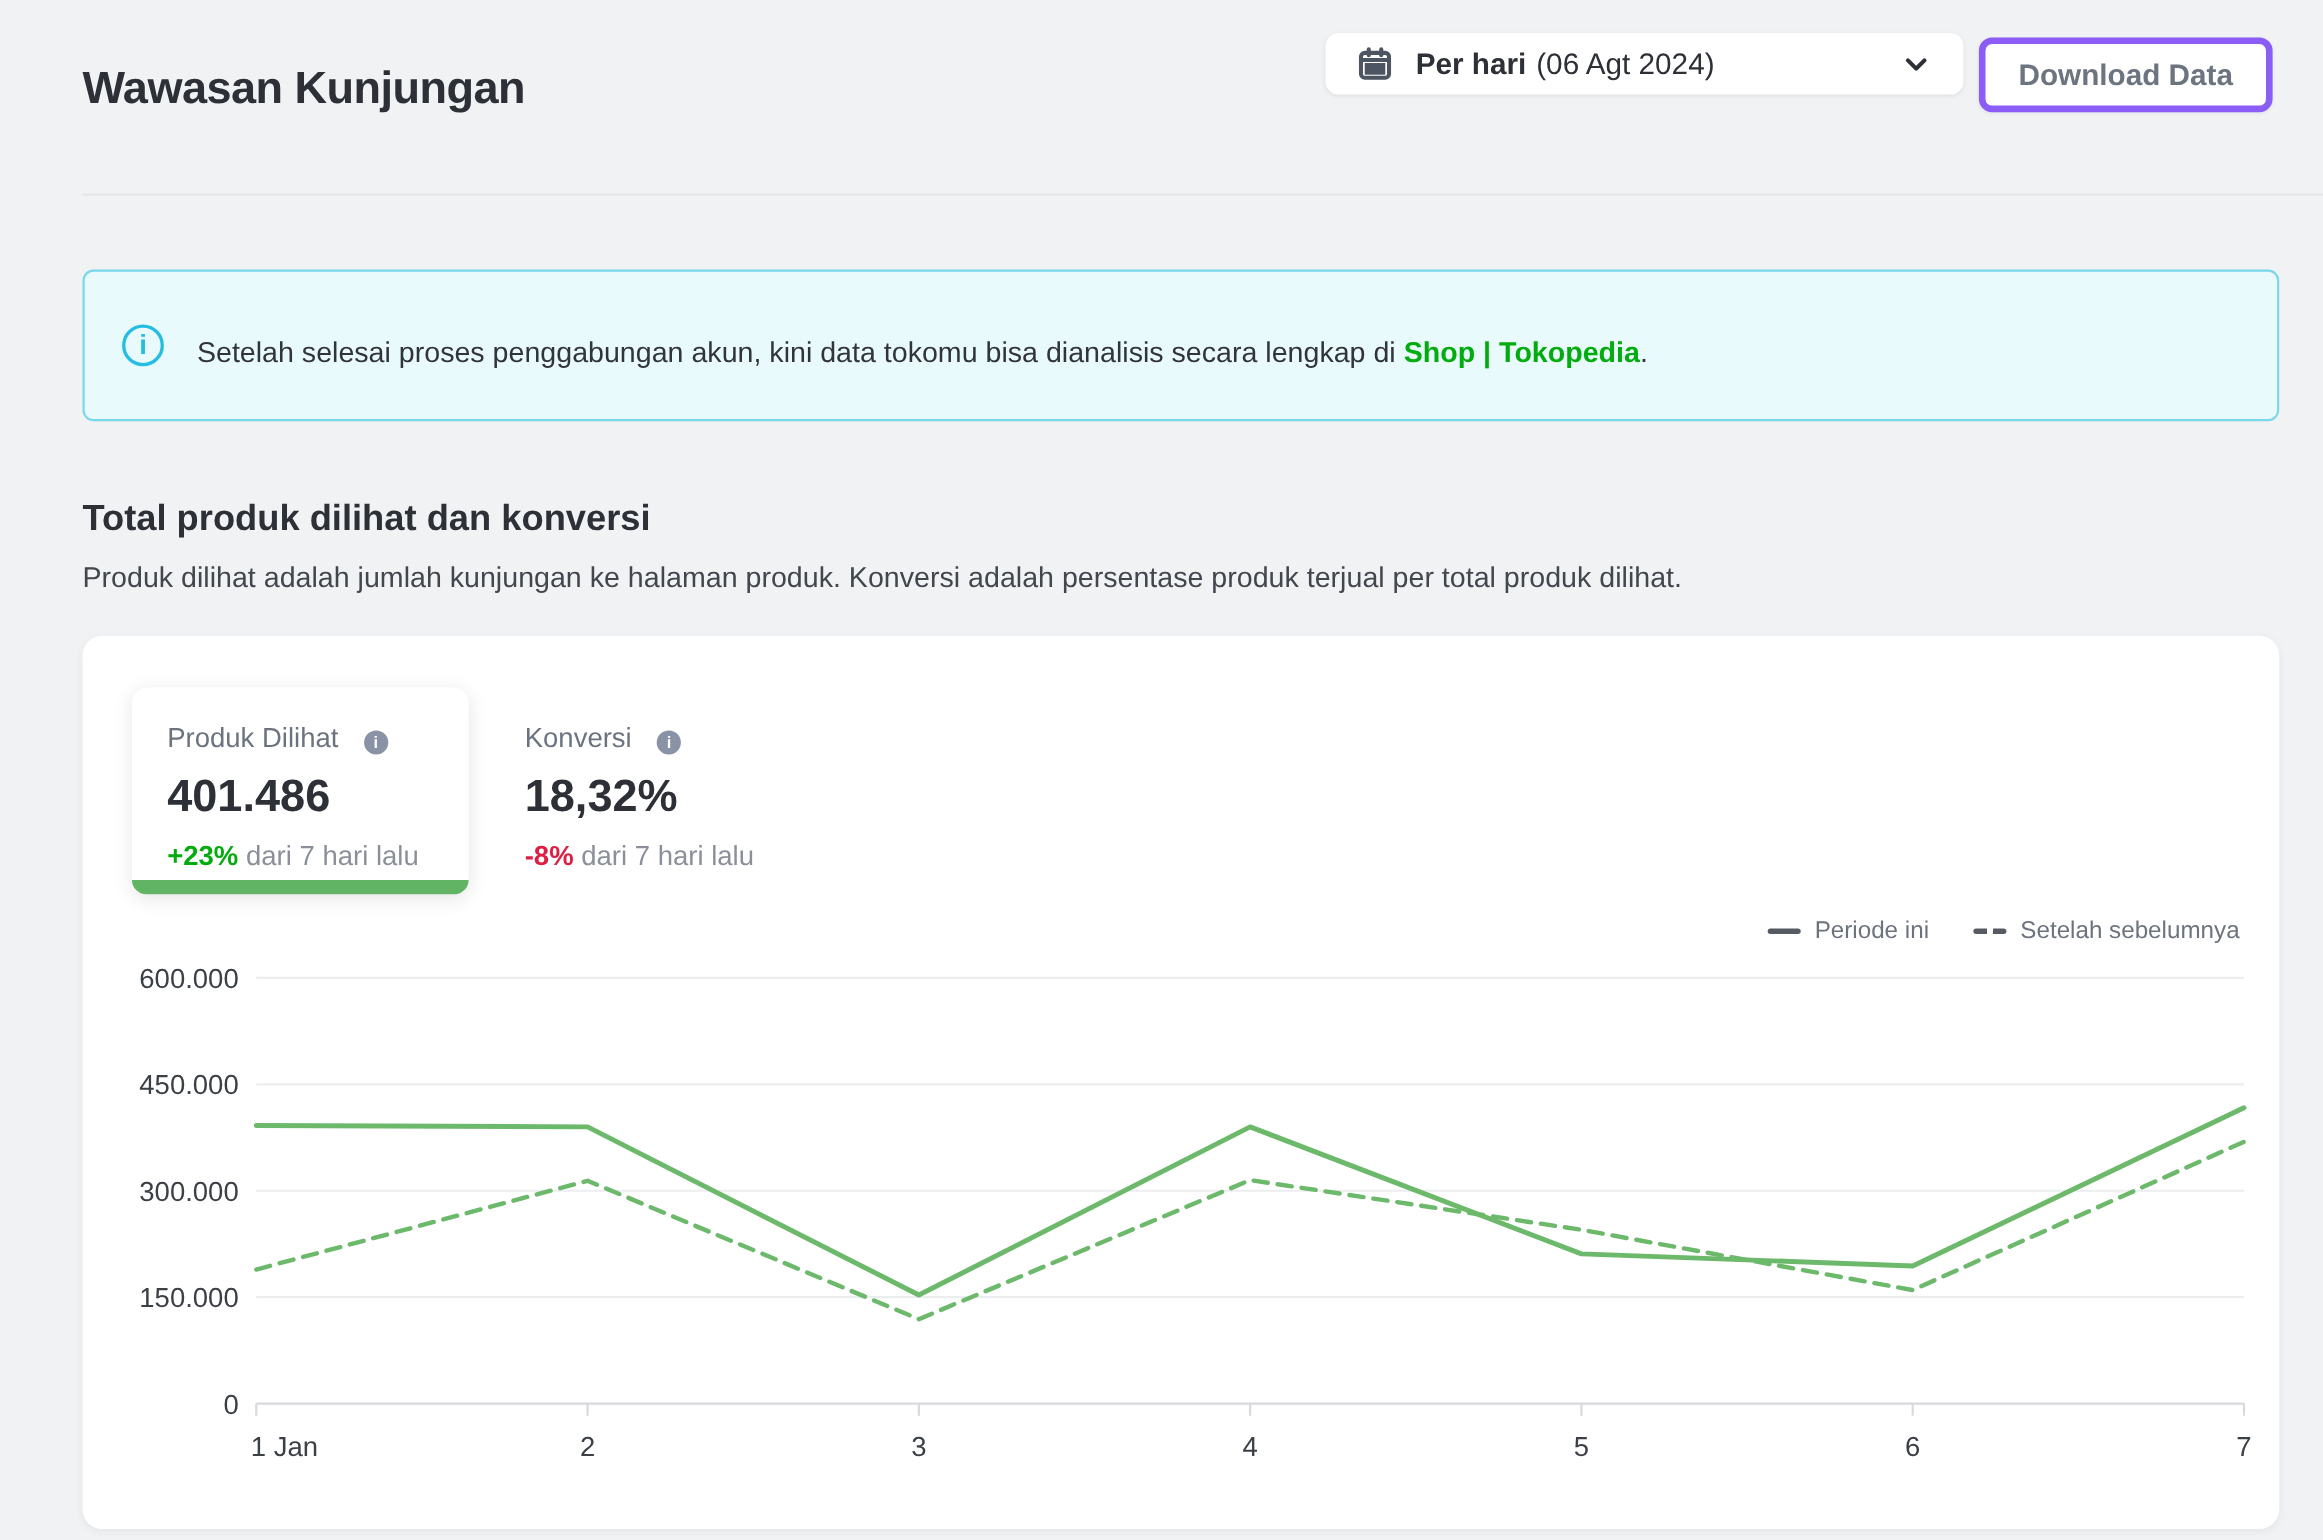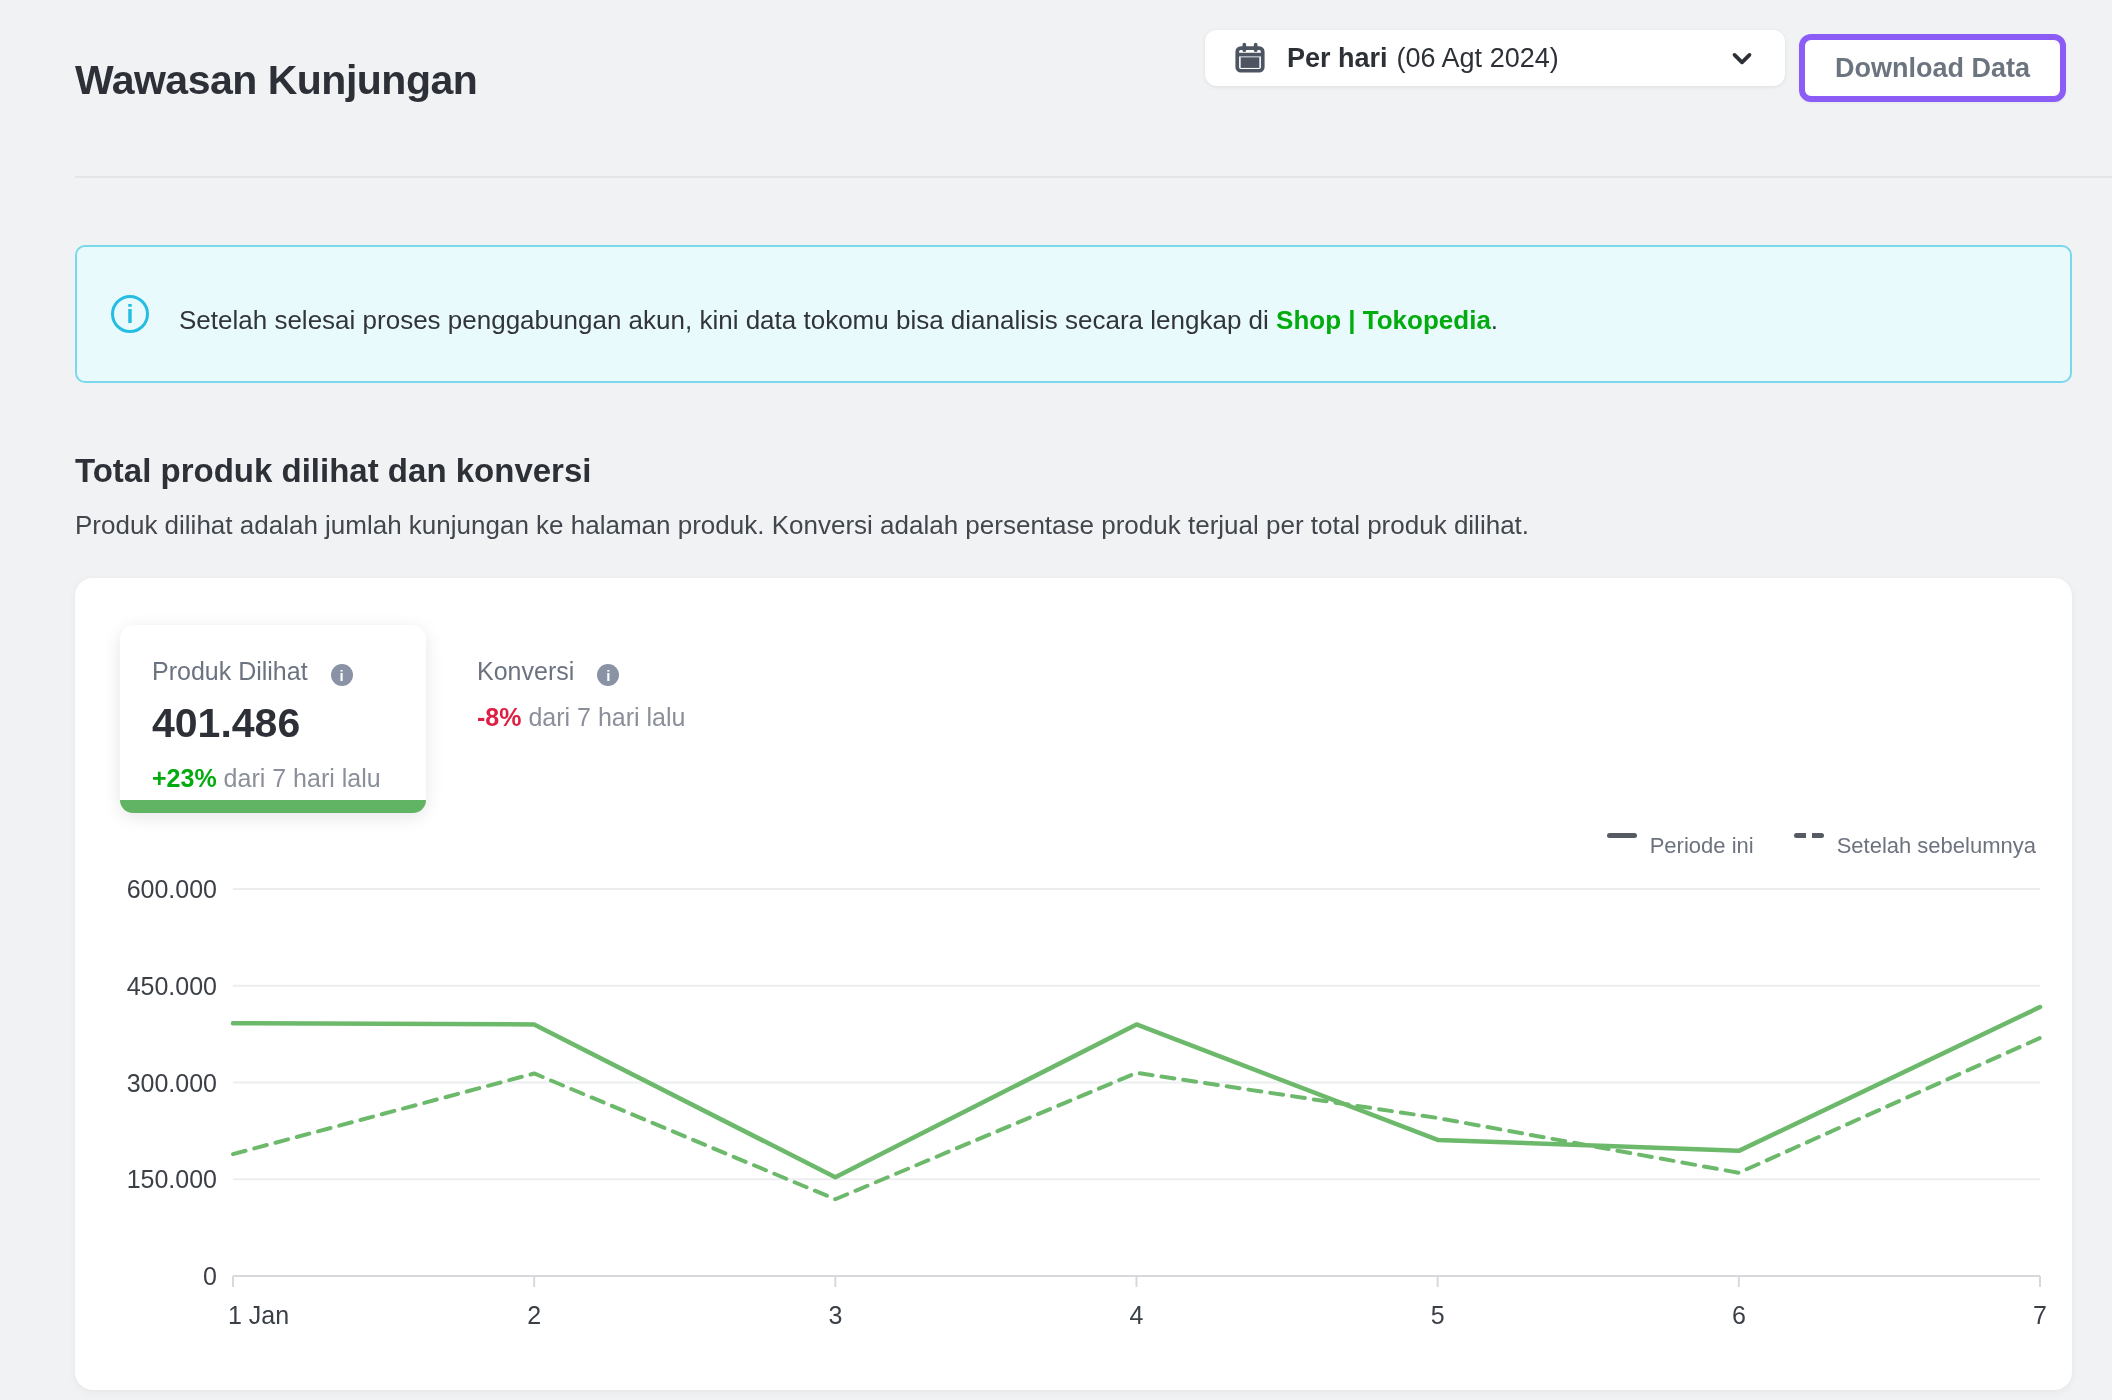--- a/index.html
+++ b/index.html
@@ -61,21 +61,21 @@
   .metric-info-icon{
     width:22px;height:22px;border-radius:50%;background:#8a93a5;color:#fff;
     display:flex;align-items:center;justify-content:center;font-size:15px;font-weight:bold;cursor:pointer;
   }
   .metric-value{font-size:41px;font-weight:bold;color:#2d3137;margin-top:14px;}
   .metric-delta-row{margin-top:17px;font-size:25px;color:#8a8f99;}
   .delta-up{color:#03ac0e;font-weight:bold;margin-top:29px;}
   .delta-down{color:#de1e42;font-weight:bold;}
   
   .legend{position:absolute;top:255px;right:36px;display:flex;align-items:center;gap:40px;font-size:22px;color:#6d737e;}
-  .legend-item{display:flex;align-items:flex-start;gap:13px;}
+  .legend-item{display:flex;align-items:center;gap:13px;}
   .lg-solid{width:30px;height:5px;border-radius:3px;background:#565b63;}
   .lg-dashed{width:30px;height:5px;border-radius:3px;
     background:linear-gradient(to right,#565b63 0 12px,transparent 12px 18px,#565b63 18px 30px);}
   
   .chart-wrap{position:absolute;left:0;top:290px;width:1997px;height:510px;}
   .chart-wrap svg{display:block;}
   .axis-label{font-family:"Liberation Sans", sans-serif;font-size:25px;fill:#3b4047;}
 </style>
 </head>
 <body>
@@ -128,20 +128,21 @@
       <span> </span><span>dari 7 hari lalu</span>
     </div>
     <div class="tab-accent"></div>
   </div>
 
   <div class="metric-tab inactive">
     <div class="metric-label-row">
       <span>Konversi</span>
       <span class="metric-info-icon">i</span>
     </div>
+    <div class="metric-value">18,32%</div>
     <div class="metric-delta-row">
       <span class="delta-down">-8%</span>
       <span> </span><span>dari 7 hari lalu</span>
     </div>
   </div>
 
   <div class="legend">
     <div class="legend-item">
       <span class="lg-solid"></span>
       <span>Periode ini</span>

